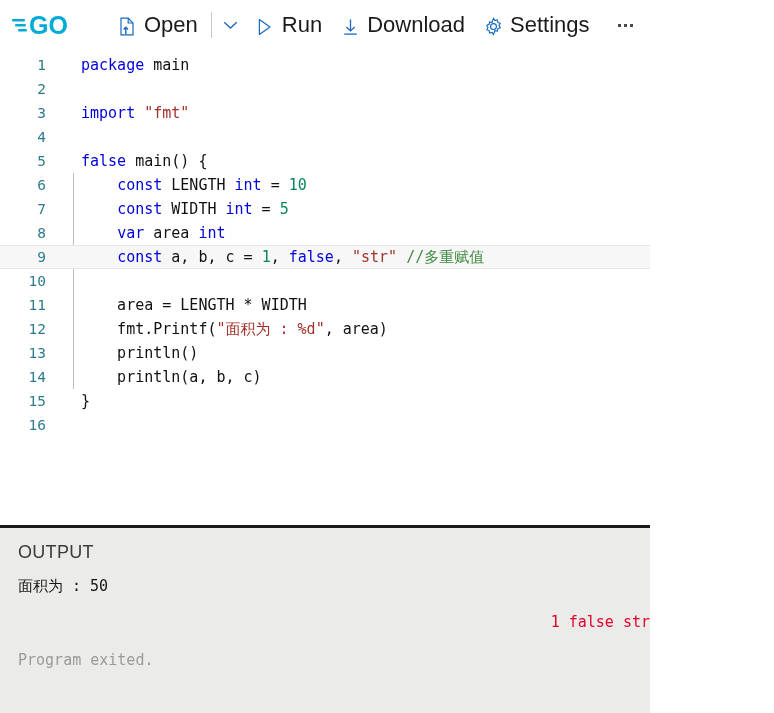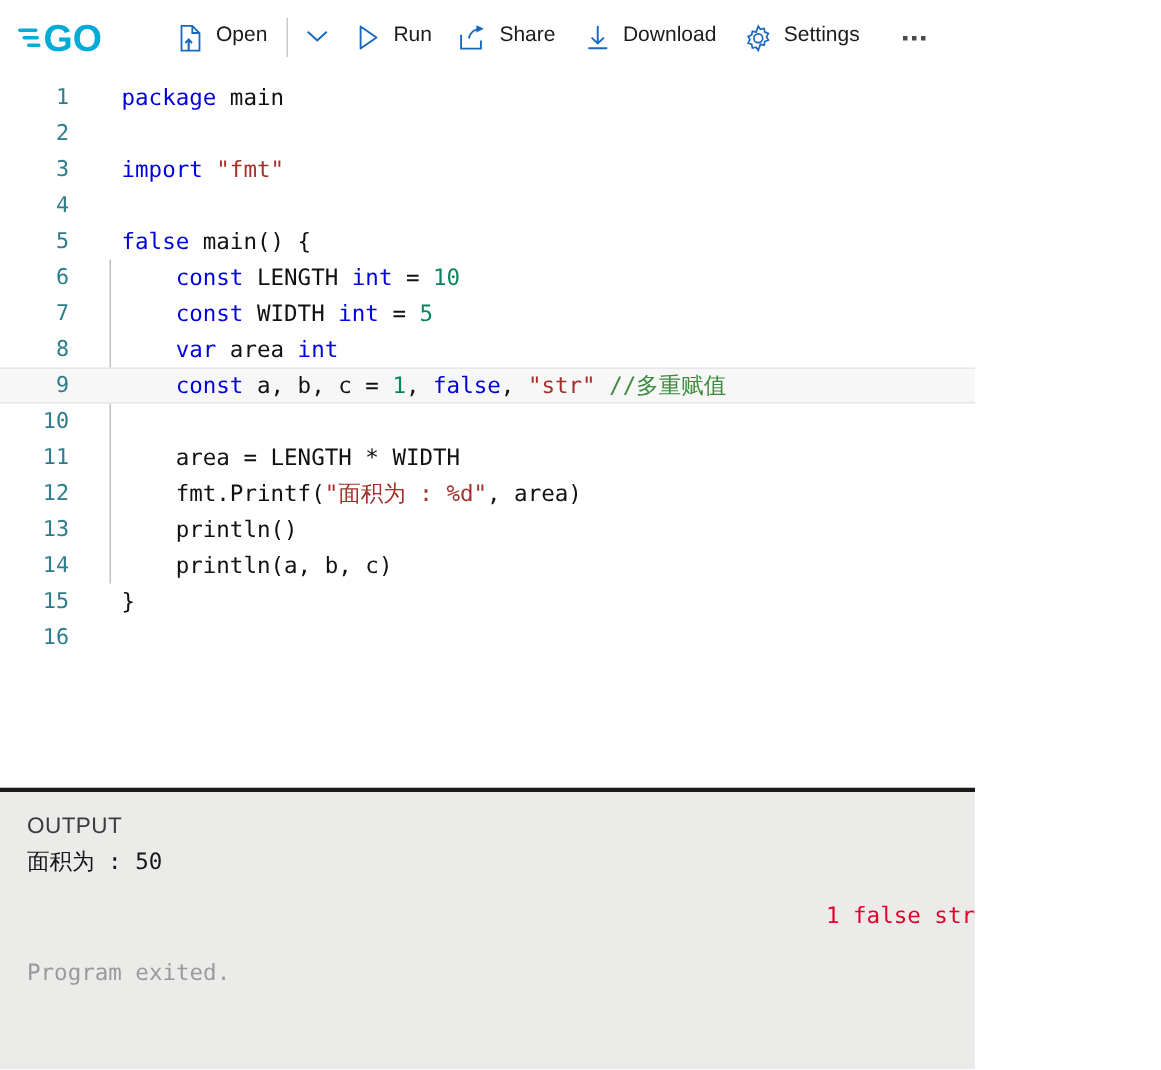--- a/index.html
+++ b/index.html
@@ -26,27 +26,27 @@
   .go-logo {
     display: flex;
     align-items: center;
     margin-right: 30px;
     flex: 0 0 auto;
   }
   .go-logo svg { display: block; }
 
   .tb-item {
     display: flex;
-    align-items: flex-start;
+    align-items: flex-end;
     gap: 7px;
     padding: 4px 9px;
     cursor: pointer;
     white-space: nowrap;
     color: #1b1b1b;
-    font-size: 14px;
+    font-size: 22px;
     font-family: "Liberation Sans", sans-serif;
   }
   .tb-item .ic { display: flex; align-items: center; justify-content: center; width: 20px; height: 20px; flex: 0 0 20px; }
   .tb-item .ic svg { display:block; }
   .tb-label { line-height: 1; padding-bottom: 1px; }
 
   .tb-caret {
     display: flex; align-items: center; justify-content: center;
     width: 30px; height: 28px; cursor: pointer;
   }
@@ -124,24 +124,24 @@
   .output-pane {
     flex: 0 0 188px;
     height: 188px;
     background: #ebebe9;
     border-top: 3px solid #1a1a1a;
     padding: 14px 0 0 18px;
     overflow: hidden;
   }
   .out-title {
     color: #3c3c3c;
-    font-size: 15px;
+    font-size: 18px;
     letter-spacing: 0.3px;
     font-family: "Liberation Sans", sans-serif;
-    margin-bottom: 4px;
+    margin-bottom: 12px;
   }
   .out-line {
     font-family: "DejaVu Sans Mono", "Liberation Mono", monospace;
     font-size: 15px;
     line-height: 22px;
     white-space: pre;
     margin-bottom: 14px;
   }
   .out-stdout { color: #161616; }
   .out-stderr { color: #e4002b; text-align: right; }
@@ -191,30 +191,20 @@
 
     <div class="tb-item">
       <span class="ic">
         <svg width="17" height="18" viewBox="0 0 17 18">
           <path d="M3.4 1.6L14 9 3.4 16.4z" fill="none" stroke="#1668c1" stroke-width="1.25" stroke-linejoin="round"></path>
         </svg>
       </span>
       <span class="tb-label">Run</span>
     </div>
 
-    <div class="tb-item">
-      <span class="ic">
-        <svg width="19" height="18" viewBox="0 0 19 18">
-          <path d="M1.4 7.2V16.4h13.2V11" fill="none" stroke="#1668c1" stroke-width="1.25"></path>
-          <path d="M6.5 9.6C7.6 5.2 10.6 3.2 15 3.1" fill="none" stroke="#1668c1" stroke-width="1.25"></path>
-          <path d="M11.6 0.9L16.6 3.1 11.6 5.6z" fill="#1668c1"></path>
-        </svg>
-      </span>
-      <span class="tb-label">Share</span>
-    </div>
 
     <div class="tb-item">
       <span class="ic">
         <svg width="17" height="18" viewBox="0 0 17 18">
           <path d="M8.5 1.4v11.4" fill="none" stroke="#1668c1" stroke-width="1.3"></path>
           <path d="M4.4 9.1l4.1 3.8 4.1-3.8" fill="none" stroke="#1668c1" stroke-width="1.3"></path>
           <path d="M2.2 16.1h12.6" fill="none" stroke="#1668c1" stroke-width="1.3"></path>
         </svg>
       </span>
       <span class="tb-label">Download</span>

